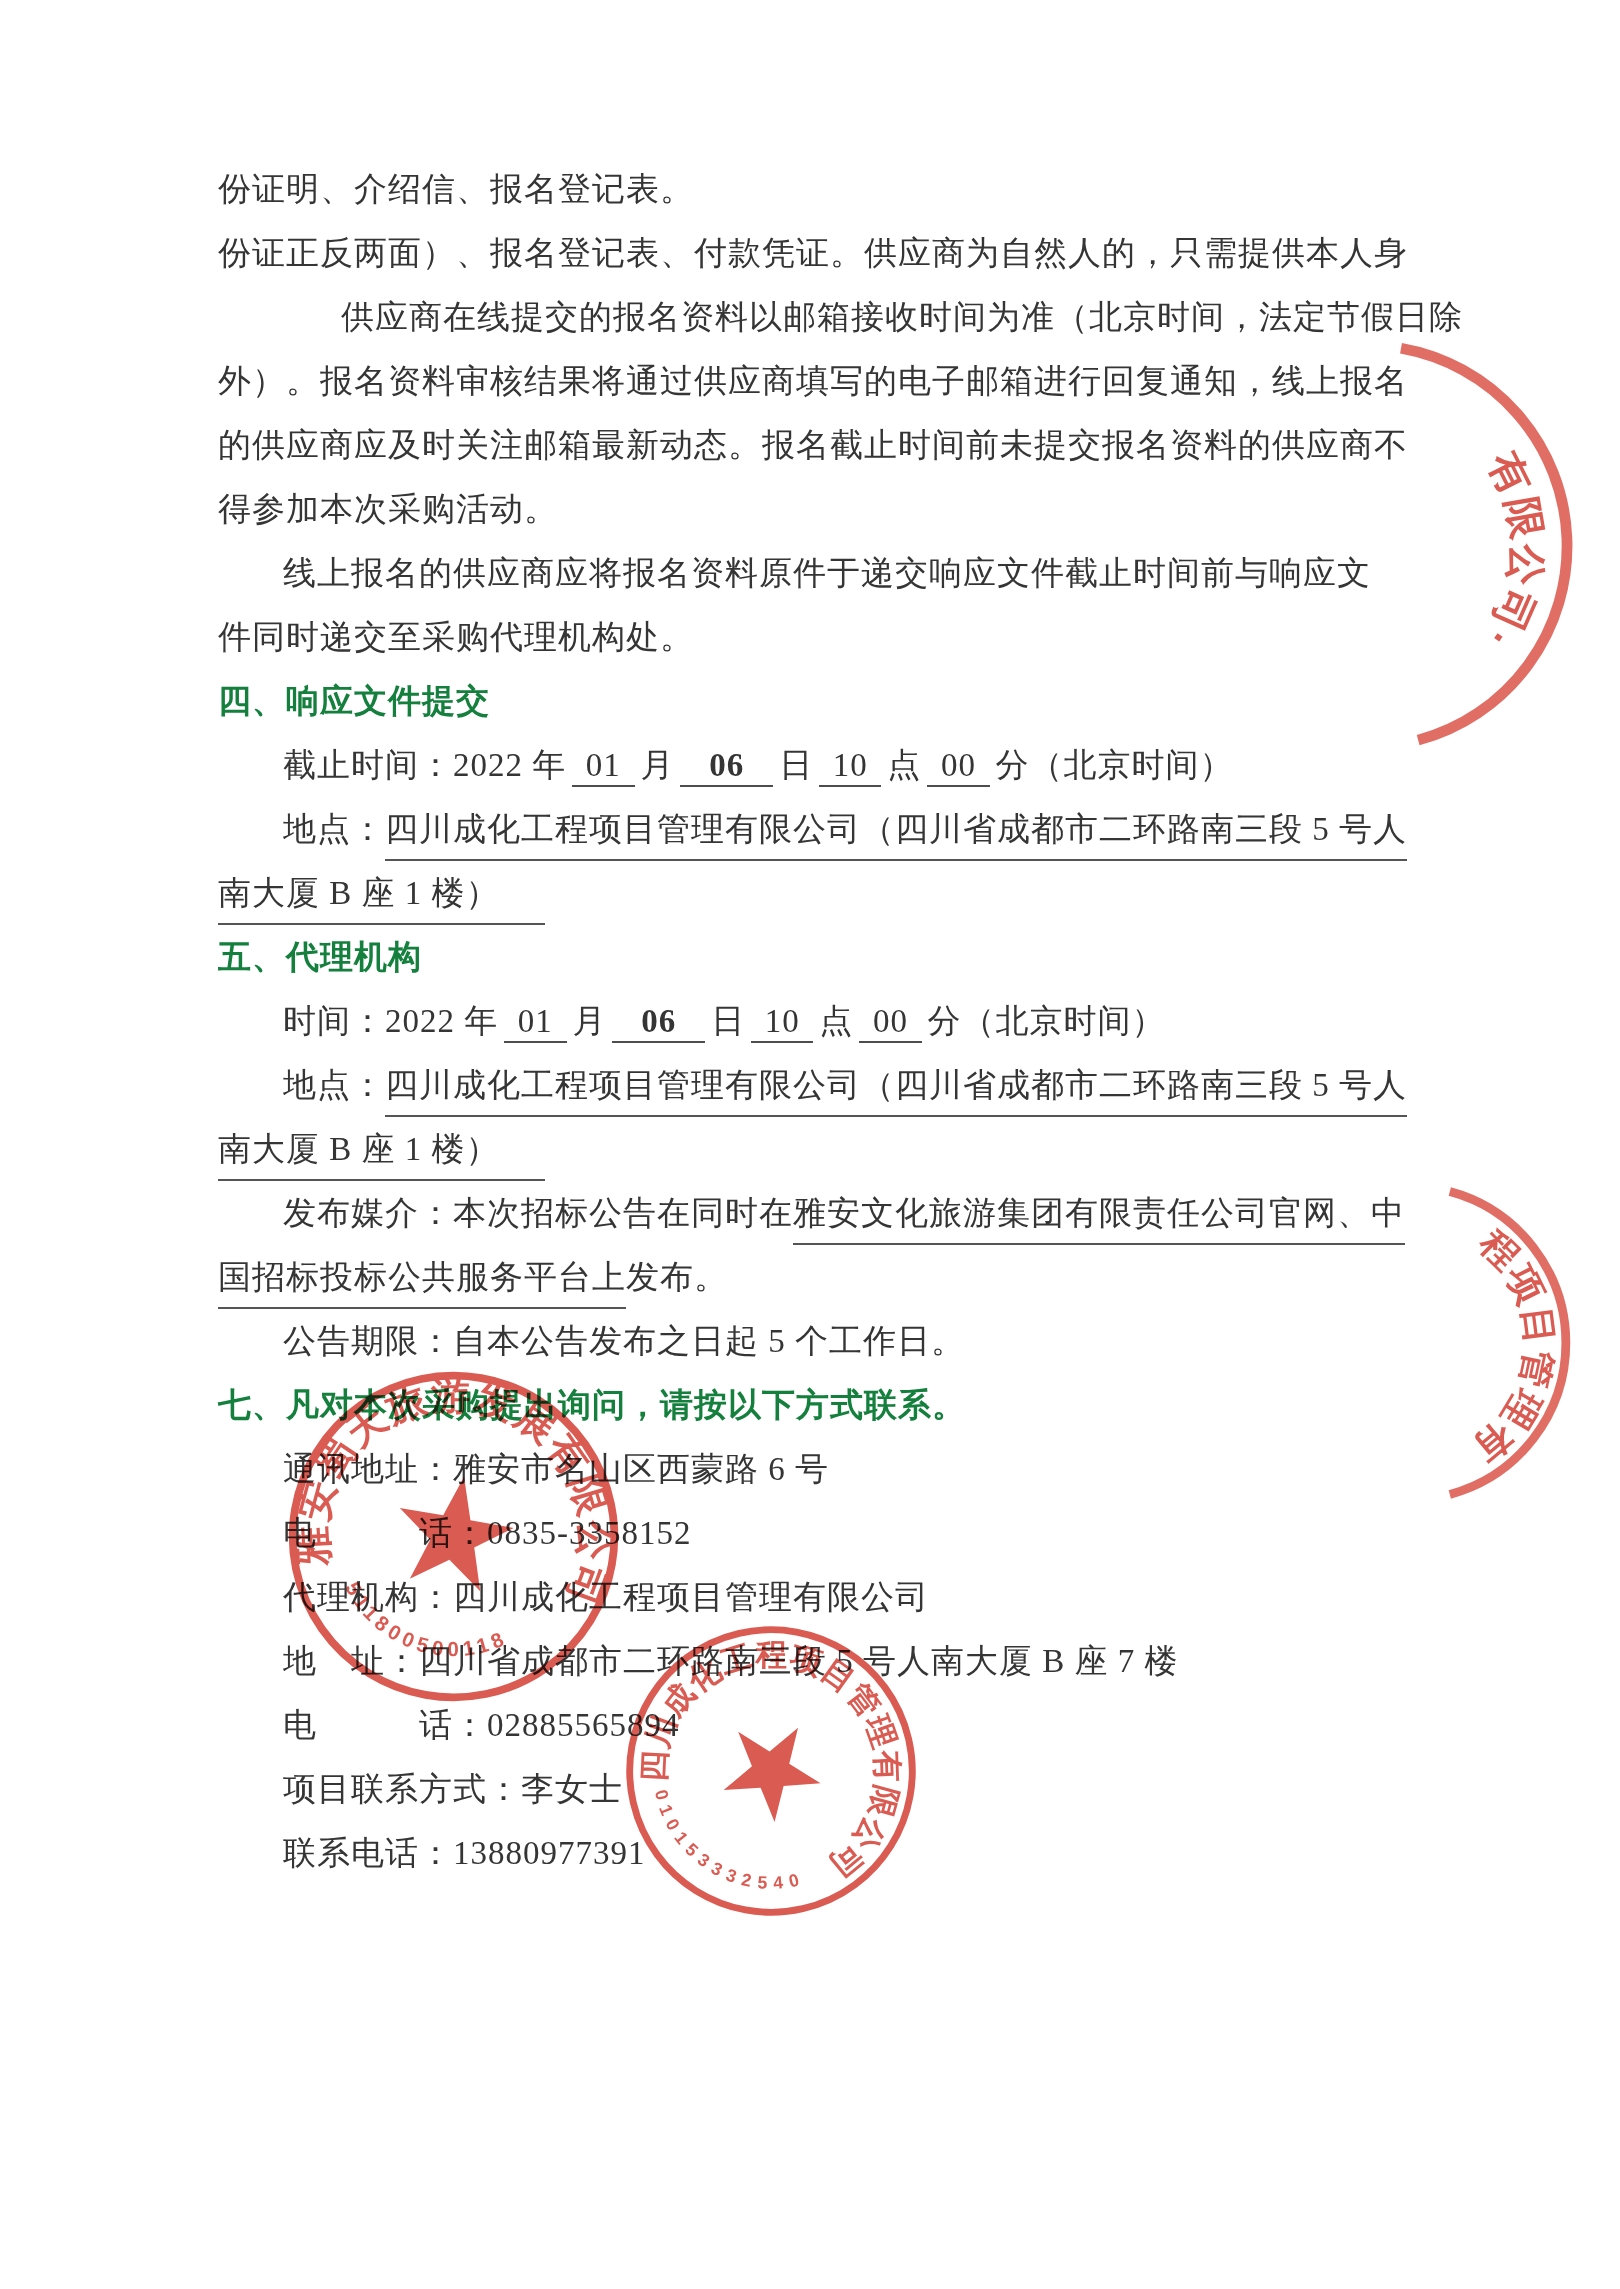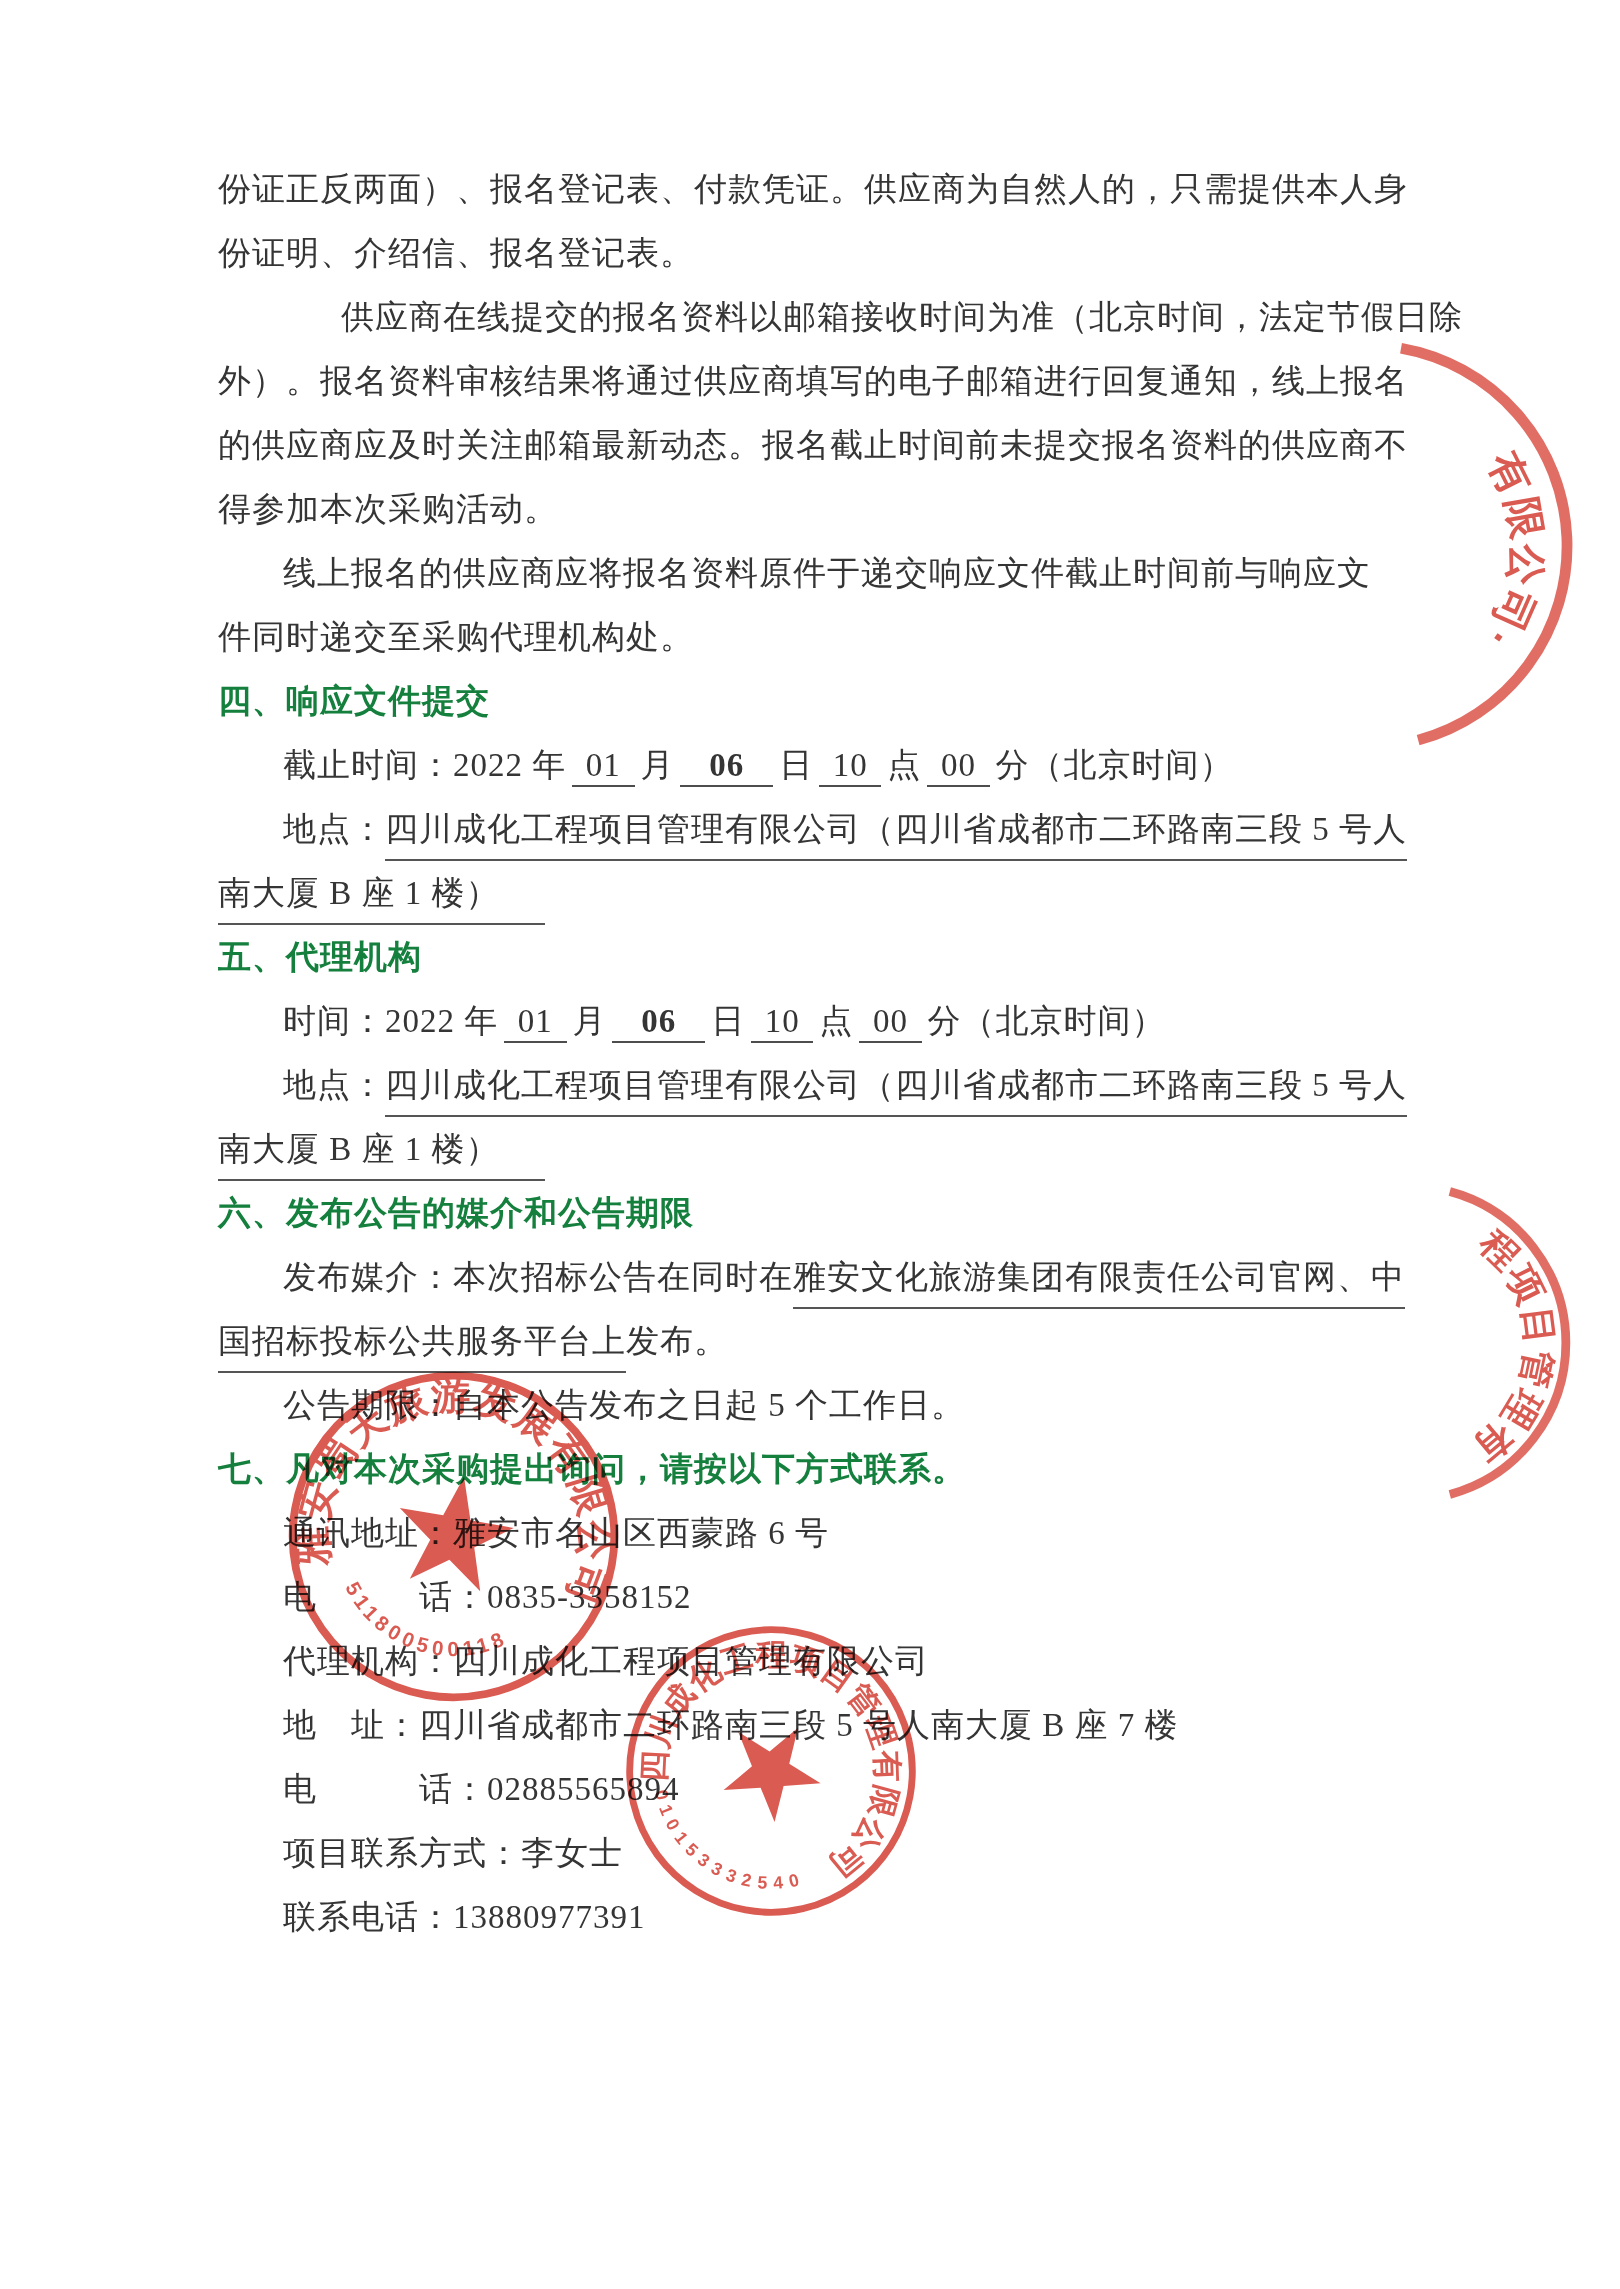--- a/index.html
+++ b/index.html
@@ -27,22 +27,22 @@
   .stamp .ring  { stroke:#d5443a; fill:none; }
   .stamp .ring2 { stroke:#dd5a4f; fill:none; }
   .stamp .star  { fill:#d5443a; }
 </style>
 </head>
 <body>
 
 <div class="page">
   <div class="content">
 
+    <p class="ln">份证明、介绍信、报名登记表。</p>
     <p class="ln">份证正反两面）、报名登记表、付款凭证。供应商为自然人的，只需提供本人身</p>
-    <p class="ln">份证明、介绍信、报名登记表。</p>
     <p class="ln ind gap-sm">供应商在线提交的报名资料以邮箱接收时间为准（北京时间，法定节假日除</p>
     <p class="ln">外）。报名资料审核结果将通过供应商填写的电子邮箱进行回复通知，线上报名</p>
     <p class="ln">的供应商应及时关注邮箱最新动态。报名截止时间前未提交报名资料的供应商不</p>
     <p class="ln">得参加本次采购活动。</p>
     <p class="ln ind gap-xs">线上报名的供应商应将报名资料原件于递交响应文件截止时间前与响应文</p>
     <p class="ln">件同时递交至采购代理机构处。</p>
 
     <p class="ln hd gap-xs">四、响应文件提交</p>
     <p class="ln ind">
       <span>截止时间：2022 年</span><span class="blank">01</span><span>月</span><span class="blank wide">06</span><span>日</span><span class="blank">10</span><span>点</span><span class="blank">00</span><span>分（北京时间）</span>
@@ -58,21 +58,20 @@
     <p class="ln ind">
       <span>时间：2022 年</span><span class="blank">01</span><span>月</span><span class="blank wide">06</span><span>日</span><span class="blank">10</span><span>点</span><span class="blank">00</span><span>分（北京时间）</span>
     </p>
     <p class="ln ind">
       <span>地点：</span><span class="u">四川成化工程项目管理有限公司（四川省成都市二环路南三段 5 号人</span>
     </p>
     <p class="ln">
       <span class="u pad-r">南大厦 B 座 1 楼）</span>
     </p>
 
-    <p class="ln hd gap-xs">六、发布公告的媒介和公告期限</p>
     <p class="ln ind">
       <span>发布媒介：本次招标公告在同时在</span><span class="u">雅安文化旅游集团有限责任公司官网、中</span>
     </p>
     <p class="ln">
       <span class="u">国招标投标公共服务平台上</span><span>发布。</span>
     </p>
     <p class="ln ind">公告期限：自本公告发布之日起 5 个工作日。</p>
 
     <p class="ln hd gap-xs">七、凡对本次采购提出询问，请按以下方式联系。</p>
     <p class="ln ind">通讯地址：雅安市名山区西蒙路 6 号</p>

